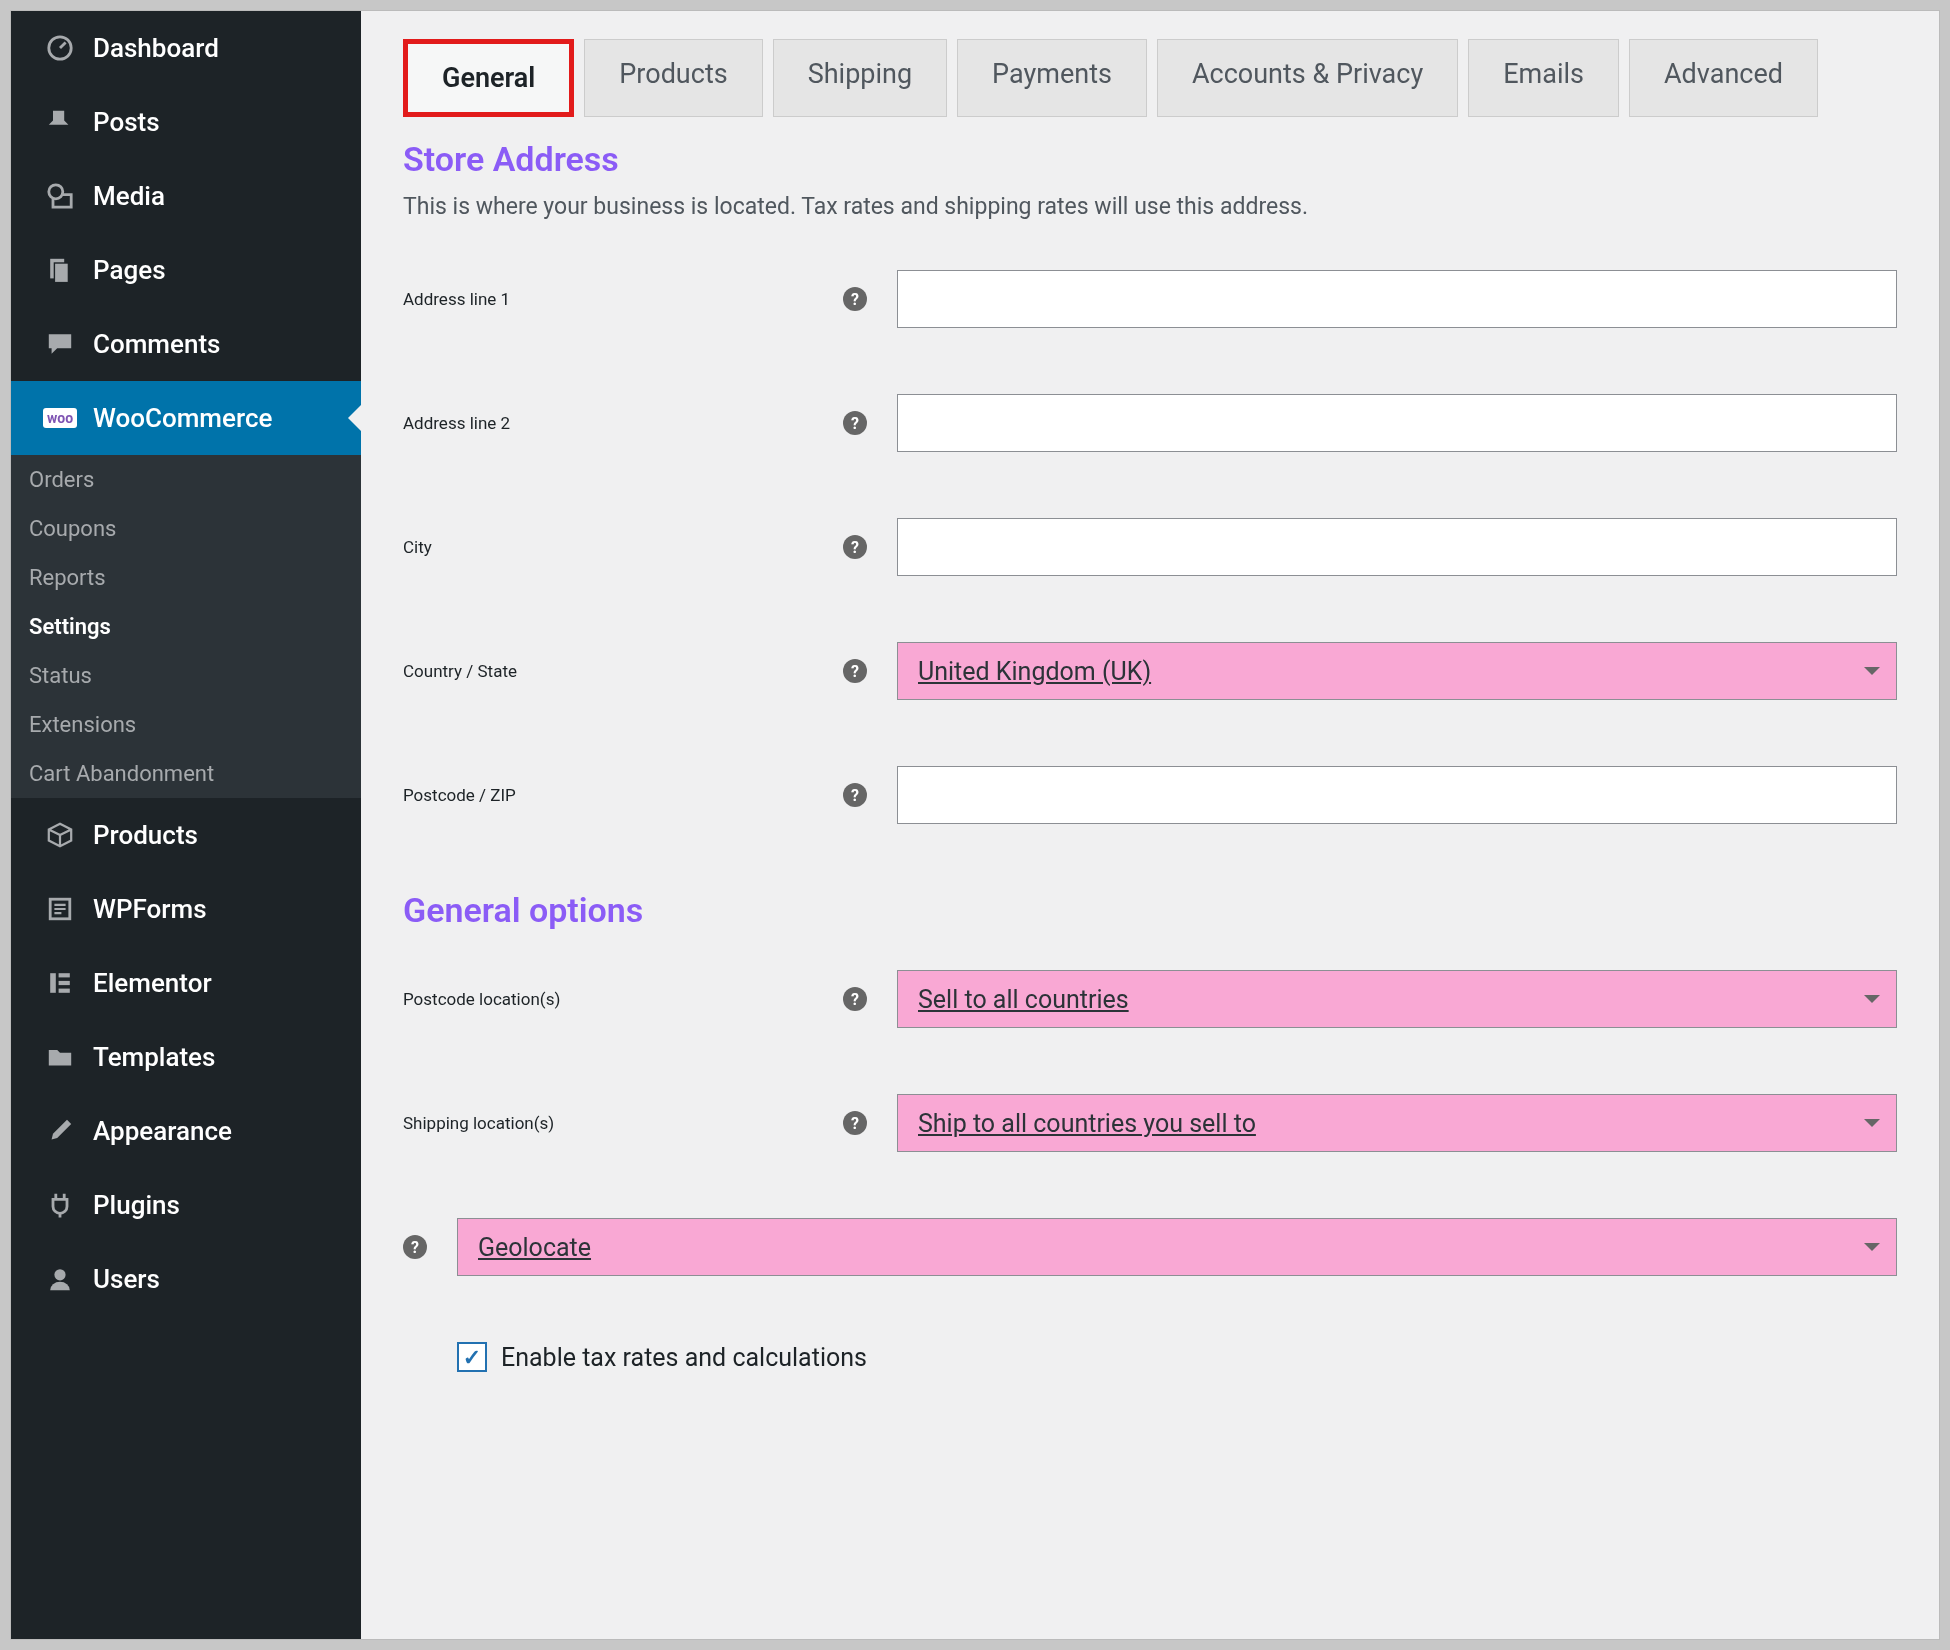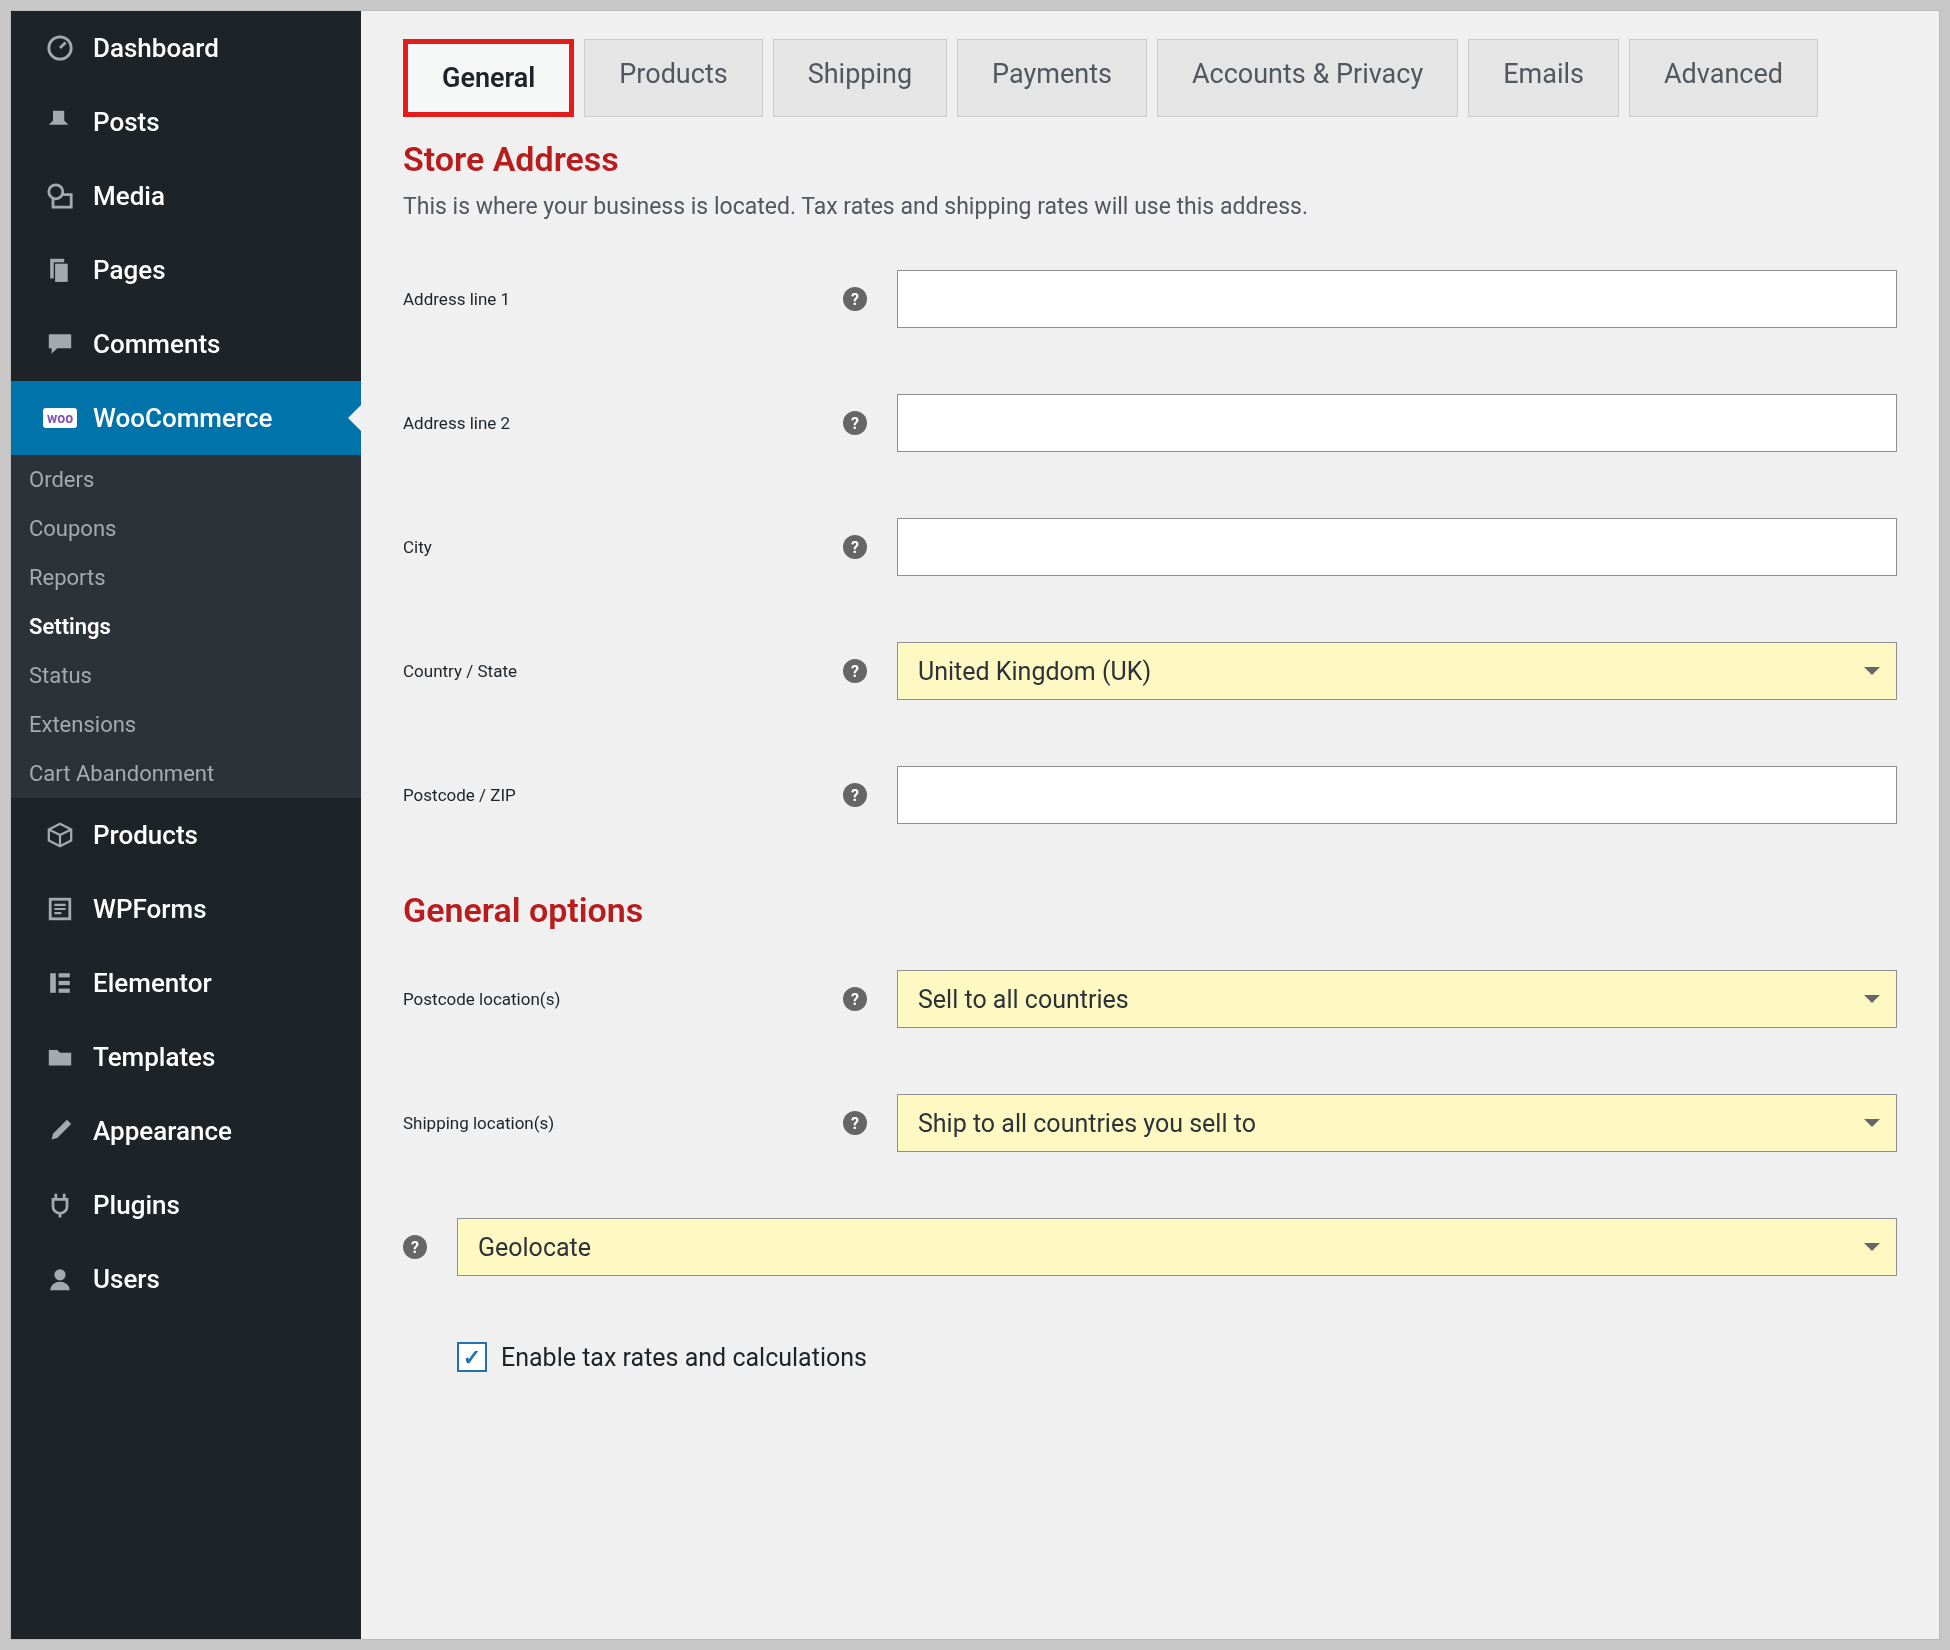--- a/index.html
+++ b/index.html
@@ -100,21 +100,21 @@
     background: #f6f7f7;
     border: 5px solid #e21b1b;
     color: #1d2327;
     font-weight: 600;
   }
 
   h2.section-title {
     font-size: 34px;
     font-weight: 600;
     margin: 20px 0 14px;
-    color: #b91c1c;
+    color: #8b5cf6;
   }
   h2.section-title.gen { margin-top: 60px; }
   p.section-desc {
     color: #50575e;
     font-size: 23px;
     margin-bottom: 50px;
   }
 
   .form-row {
     display: flex;
@@ -141,27 +141,28 @@
   .text-input {
     width: 100%; height: 58px;
     border: 1px solid #8c8f94;
     background: #fff;
     padding: 0 14px;
     font-size: 24px;
   }
   .select {
     width: 100%; height: 58px;
     border: 1px solid #8c8f94;
-    background: #fef9c3;
+    background: #f9a8d4;
     padding: 0 40px 0 20px;
     font-size: 25px;
     color: #2c3338;
     display:flex; align-items:center;
     position: relative;
     cursor: pointer;
+    text-decoration: underline;
   }
   .select .caret {
     position:absolute; right:16px; top:50%; transform: translateY(-50%);
     width:0;height:0;
     border-left:8px solid transparent;
     border-right:8px solid transparent;
     border-top:8px solid #666;
   }
   .checkbox-row {
     display:flex; align-items:center; gap:14px;

